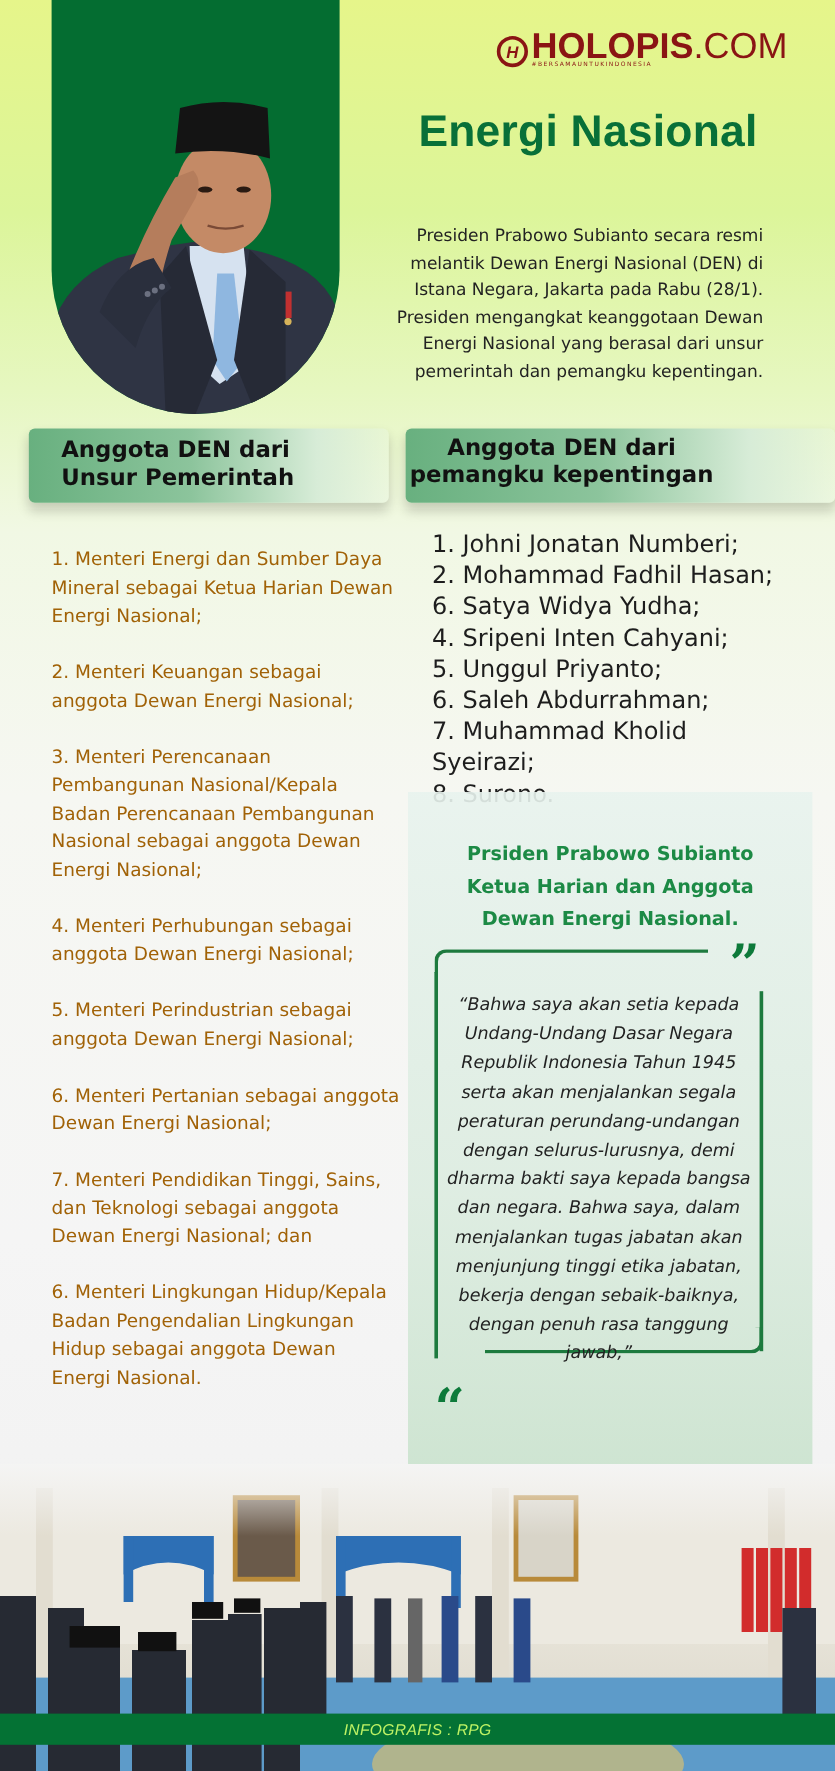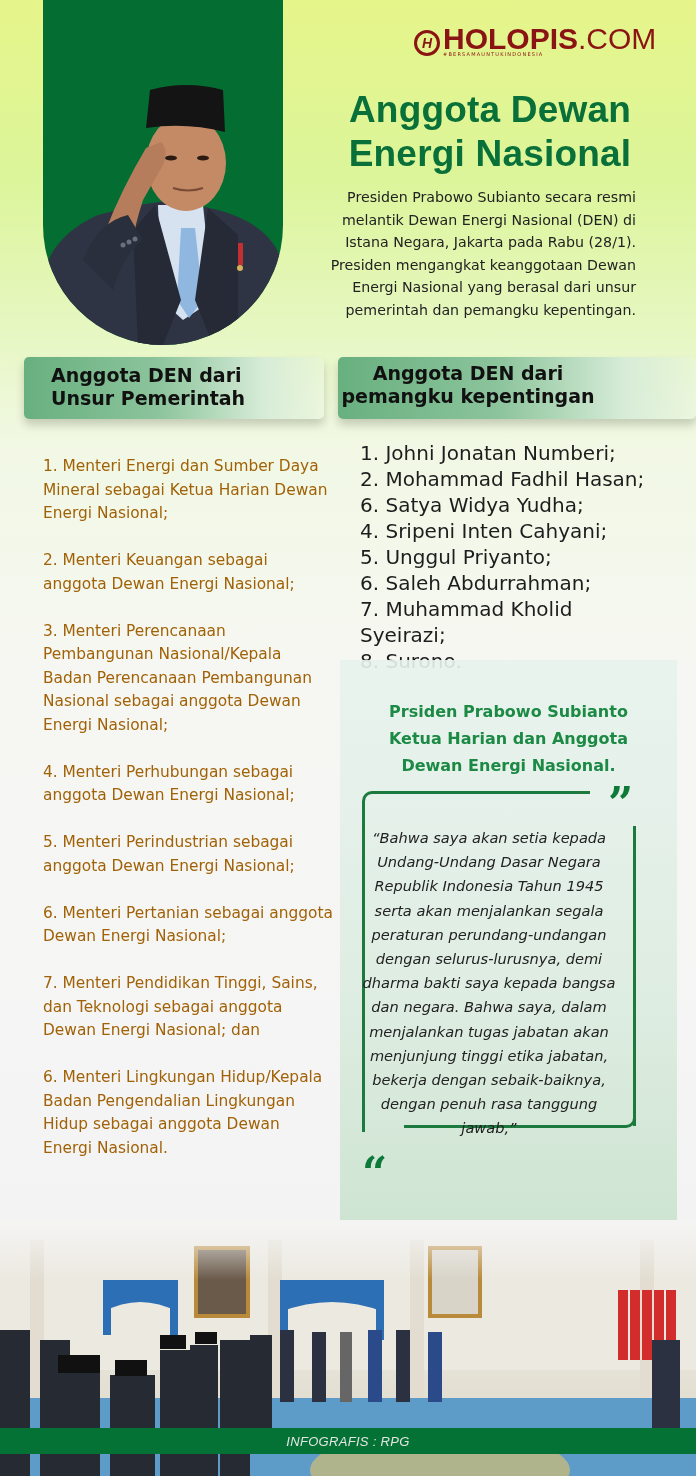--- a/index.html
+++ b/index.html
@@ -79,38 +79,38 @@
     position: absolute; left: 64px; top: 446px; width: 232px; height: 22px;
     border-bottom: 3px solid #1d7a3e; border-right: 3px solid #1d7a3e; border-bottom-right-radius: 10px;
   }
   .quote-mark {
     position: absolute; color: #0d7a3a; font-family: "DejaVu Serif", serif; font-weight: bold;
     font-size: 44px; line-height: 44px;
   }
   .qm-close { left: 268px; top: 122px; }
   .qm-open { left: 22px; top: 492px; }
   .quote-text {
-    position: absolute; left: 16px; top: 166px; width: 266px; text-align: center;
+    position: absolute; left: 26px; top: 166px; width: 266px; text-align: center;
     font-style: italic; font-size: 14.6px; line-height: 24.2px; color: #222;
   }
   .photo {
     position: absolute; left: 0; top: 1220px; width: 696px; height: 256px; overflow: hidden;
     background: linear-gradient(180deg, #f3f2ec 0%, #ebe8de 40%, #d9d4c6 100%);
   }
   .photo svg { position: absolute; left: 0; top: 0; }
   .photo-fade {
     position: absolute; left: 0; top: 0; width: 696px; height: 60px;
     background: linear-gradient(180deg, rgba(245,245,245,0.95), rgba(245,245,245,0));
   }
   .credit-bar {
     position: absolute; left: 0; top: 1428px; width: 696px; height: 26px; background: #047234;
     display: flex; align-items: center; justify-content: center;
   }
   .credit-text {
-    font-family: "Liberation Sans", sans-serif; font-style: italic; color: #e5e5e5; font-size: 13px; letter-spacing: 0.3px;
+    font-family: "Liberation Sans", sans-serif; font-style: italic; color: #bef264; font-size: 13px; letter-spacing: 0.3px;
   }
 </style>
 </head>
 <body>
 
 <div class="portrait-panel">
   <svg width="240" height="345" viewBox="0 0 240 345">
 
     <path d="M0 275 Q10 235 55 215 L95 205 L130 200 L175 210 Q230 225 240 265 L240 345 L0 345 Z" fill="#2f3444"></path>
 
@@ -145,21 +145,20 @@
 
 <div class="logo">
   <div class="logo-mark">H</div>
   <div class="logo-text">
     <div class="logo-main"><b>HOLOPIS</b><span>.COM</span></div>
     <div class="logo-tag">#BERSAMAUNTUKINDONESIA</div>
   </div>
 </div>
 
 <div class="title">
-  <div>Anggota Dewan</div>
   <div>Energi Nasional</div>
 </div>
 
 <p class="intro">Presiden Prabowo Subianto secara resmi melantik Dewan Energi Nasional (DEN) di Istana Negara, Jakarta pada Rabu (28/1). Presiden mengangkat keanggotaan Dewan Energi Nasional yang berasal dari unsur pemerintah dan pemangku kepentingan.</p>
 
 <div class="section-header sh-left">
   <div>Anggota  DEN dari</div>
   <div>Unsur Pemerintah</div>
 </div>
 <div class="section-header sh-right">

